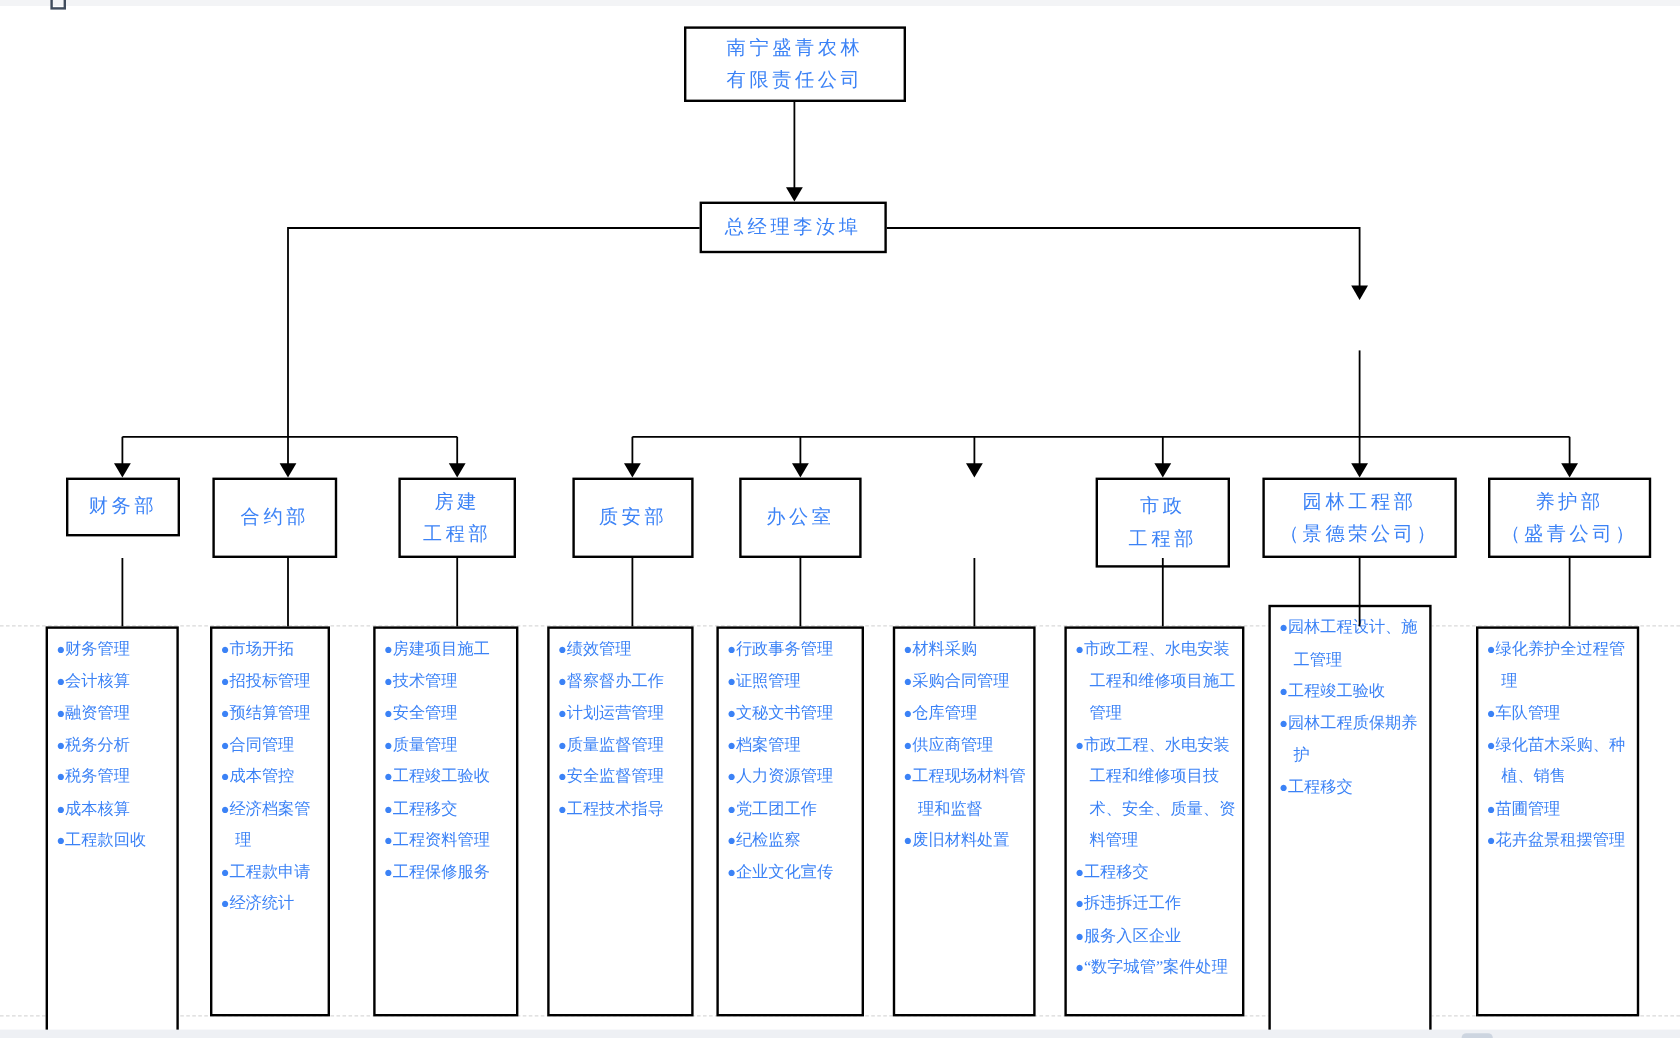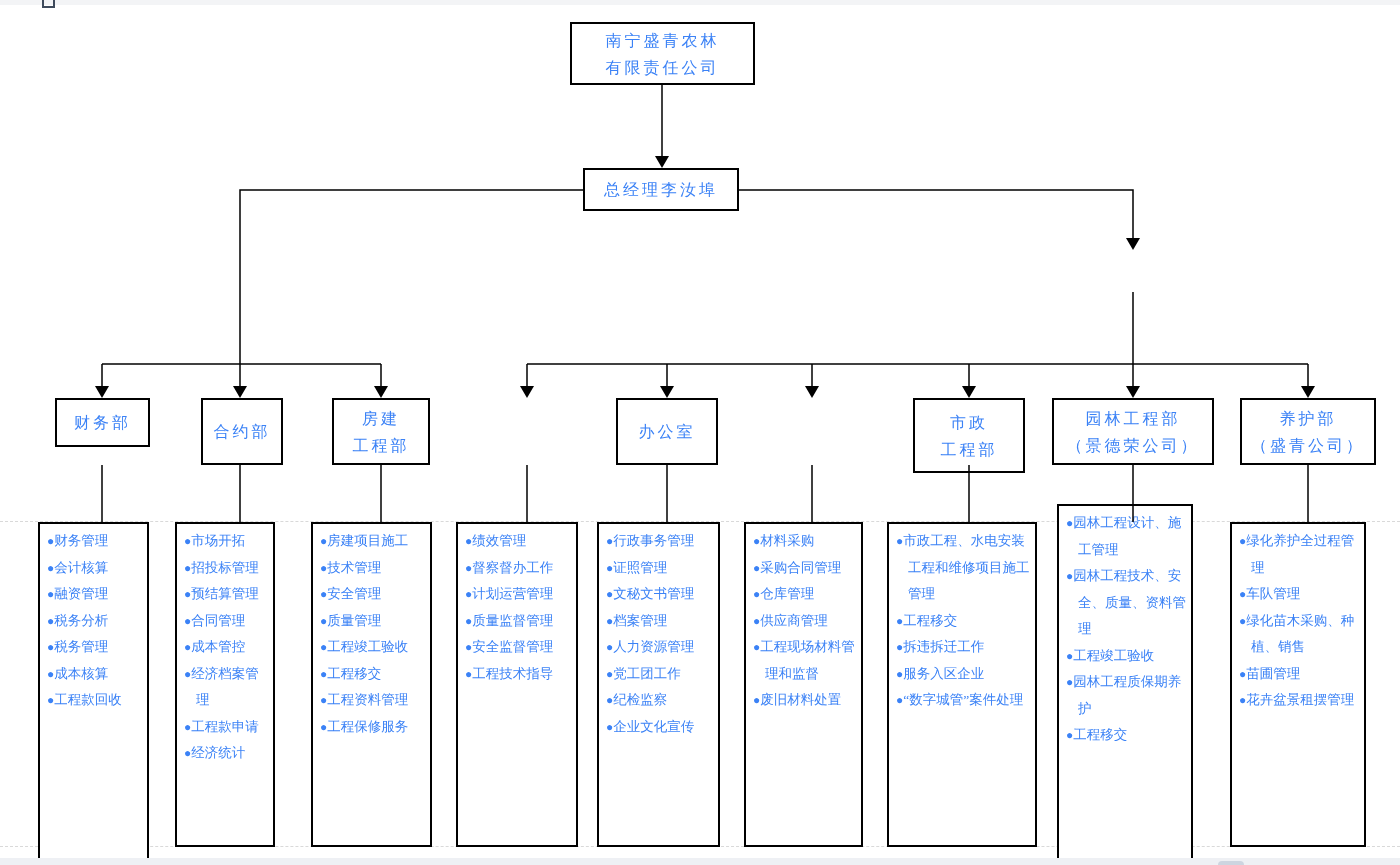--- a/index.html
+++ b/index.html
@@ -52,26 +52,29 @@
     </div>
 
   <div class="obox" style="left:583px;top:168px;width:156px;height:43px">
     <span class="ln">总经理李汝埠</span>
   </div>
 
 
   <div class="obox" style="left:55px;top:398px;width:95px;height:49px">
       <div class="ln">财务部</div>
     </div>
-  <div class="obox" style="left:201px;top:398px;width:82px;height:67px">
+  <div class="obox" style="left:177px;top:398px;width:104px;height:67px">
       <div class="ln">合约部</div>
     </div>
   <div class="obox" style="left:332px;top:398px;width:98px;height:67px">
       <div class="ln">房建</div>
       <div class="ln">工程部</div>
+    </div>
+  <div class="obox" style="left:477px;top:398px;width:101px;height:67px">
+      <div class="ln">质安部</div>
     </div>
   <div class="obox" style="left:616px;top:398px;width:102px;height:67px">
       <div class="ln">办公室</div>
     </div>
   <div class="obox" style="left:913px;top:398px;width:112px;height:75px">
       <div class="ln">市政</div>
       <div class="ln">工程部</div>
     </div>
   <div class="obox" style="left:1052px;top:398px;width:162px;height:67px">
       <div class="ln">园林工程部</div>
@@ -132,28 +135,28 @@
   <div class="lbox" style="left:744px;top:522px;width:119px;height:325px">
       <div class="duty"><span class="bullet">●</span><span>材料采购</span></div>
       <div class="duty"><span class="bullet">●</span><span>采购合同管理</span></div>
       <div class="duty"><span class="bullet">●</span><span>仓库管理</span></div>
       <div class="duty"><span class="bullet">●</span><span>供应商管理</span></div>
       <div class="duty"><span class="bullet">●</span><span>工程现场材料管理和监督</span></div>
       <div class="duty"><span class="bullet">●</span><span>废旧材料处置</span></div>
     </div>
   <div class="lbox" style="left:887px;top:522px;width:150px;height:325px">
       <div class="duty"><span class="bullet">●</span><span>市政工程、水电安装工程和维修项目施工管理</span></div>
+      <div class="duty"><span class="bullet">●</span><span>市政工程、水电安装工程和维修项目技术、安全、质量、资料管理</span></div>
       <div class="duty"><span class="bullet">●</span><span>工程移交</span></div>
       <div class="duty"><span class="bullet">●</span><span>拆违拆迁工作</span></div>
       <div class="duty"><span class="bullet">●</span><span>服务入区企业</span></div>
       <div class="duty"><span class="bullet">●</span><span>“数字城管”案件处理</span></div>
     </div>
   <div class="lbox" style="left:1057px;top:504px;width:136px;height:399px">
       <div class="duty"><span class="bullet">●</span><span>园林工程设计、施工管理</span></div>
-      <div class="duty"><span class="bullet">●</span><span>园林工程技术、安全、质量、资料管理</span></div>
       <div class="duty"><span class="bullet">●</span><span>工程竣工验收</span></div>
       <div class="duty"><span class="bullet">●</span><span>园林工程质保期养护</span></div>
       <div class="duty"><span class="bullet">●</span><span>工程移交</span></div>
     </div>
   <div class="lbox" style="left:1230px;top:522px;width:136px;height:325px">
       <div class="duty"><span class="bullet">●</span><span>绿化养护全过程管理</span></div>
       <div class="duty"><span class="bullet">●</span><span>车队管理</span></div>
       <div class="duty"><span class="bullet">●</span><span>绿化苗木采购、种植、销售</span></div>
       <div class="duty"><span class="bullet">●</span><span>苗圃管理</span></div>
       <div class="duty"><span class="bullet">●</span><span>花卉盆景租摆管理</span></div>

